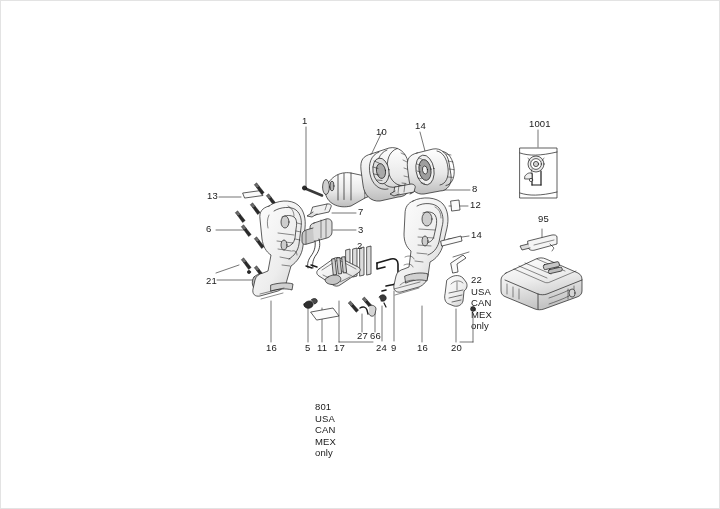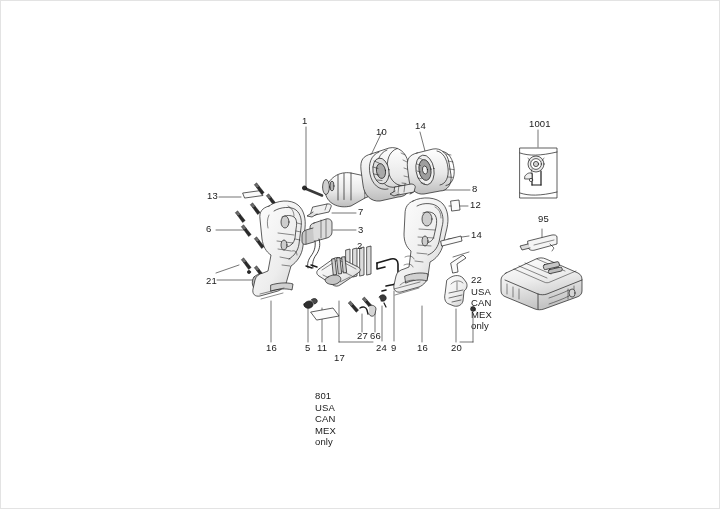--- a/index.html
+++ b/index.html
@@ -387,29 +387,29 @@
   <div class="lbl" style="left:356px;top:240px;">2</div>
 
   <div class="lbl" style="left:471px;top:183px;">8</div>
   <div class="lbl" style="left:469px;top:199px;">12</div>
   <div class="lbl" style="left:470px;top:229px;">14</div>
   <div class="lbl" style="left:537px;top:213px;">95</div>
 
   <div class="lbl" style="left:265px;top:342px;">16</div>
   <div class="lbl" style="left:304px;top:342px;">5</div>
   <div class="lbl" style="left:316px;top:342px;text-align:center;">11</div>
-  <div class="lbl" style="left:333px;top:352px;text-align:center;">17</div>
+  <div class="lbl" style="left:333px;top:342px;text-align:center;">17</div>
   <div class="lbl" style="left:356px;top:330px;">27</div>
   <div class="lbl" style="left:369px;top:330px;">66</div>
   <div class="lbl" style="left:375px;top:342px;">24</div>
   <div class="lbl" style="left:390px;top:342px;">9</div>
   <div class="lbl" style="left:416px;top:342px;">16</div>
   <div class="lbl" style="left:450px;top:342px;">20</div>
 
-  <div class="lbl multi" style="left:314px;top:361px;">801
+  <div class="lbl multi" style="left:314px;top:372px;">801
 USA
 CAN
 MEX
 only</div>
 
   <div class="lbl multi" style="left:470px;top:245px;">22
 USA
 CAN
 MEX
 only</div>

